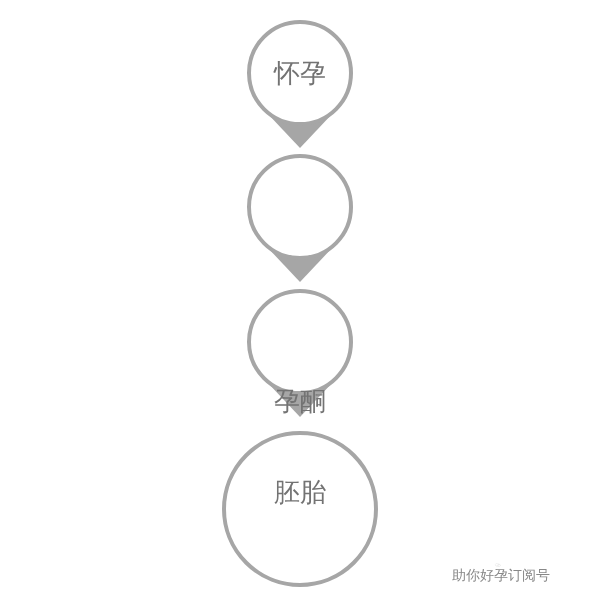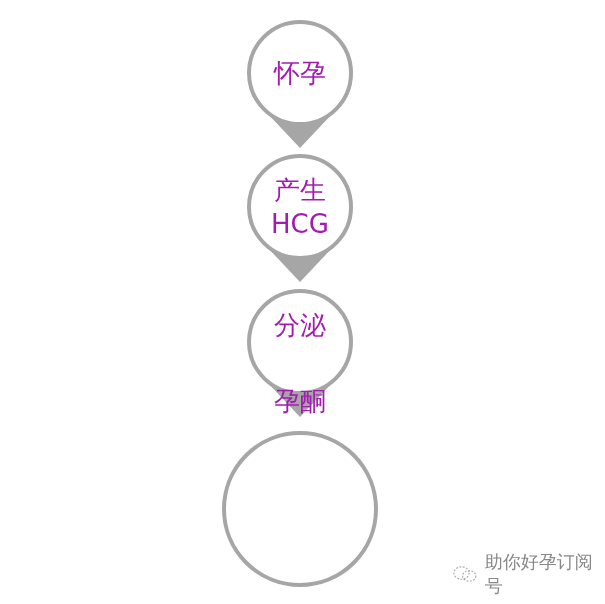--- a/index.html
+++ b/index.html
@@ -1,56 +1,54 @@
 <!DOCTYPE html>
 <html><head>
 <meta charset="utf-8">
 <style>
   html, body { margin:0; padding:0; }
   body { width:605px; height:604px; background:#ffffff; position:relative; overflow:hidden;
          font-family:"DejaVu Sans", sans-serif; }
   .pin { position:absolute; }
   .pin svg { position:absolute; left:0; top:0; }
-  .label { position:absolute; left:0; width:100%; text-align:center; color:#a21caf; font-size:26px; line-height:34px; }
-  .footer { position:absolute; left:452px; top:563px; height:22px; display:flex; align-items:center; color:#888; font-size:18px; }
+  .label { position:absolute; left:0; width:100%; text-align:center; color:#737373; font-size:26px; line-height:34px; }
+  .footer { position:absolute; left:452px; top:563px; height:22px; display:flex; align-items:center; color:#888; font-size:14px;flex-direction:column; }
   .footer .wx { width:28px; height:18px; margin-right:6px; }
 </style>
 </head>
 <body>
 
 <div class="pin" style="left:245px;top:18px;width:110px;height:130px;">
   <svg width="110" height="130">
     <polygon points="22,95 88,95 55,130" fill="#a6a6a6"></polygon>
     <circle cx="55" cy="55" r="51" fill="#fff" stroke="#a6a6a6" stroke-width="4"></circle>
   </svg>
   <div class="label" style="top:38px;">怀孕</div>
 </div>
 
 <div class="pin" style="left:245px;top:152px;width:110px;height:130px;">
   <svg width="110" height="130">
     <polygon points="22,95 88,95 55,130" fill="#a6a6a6"></polygon>
     <circle cx="55" cy="55" r="51" fill="#fff" stroke="#a6a6a6" stroke-width="4"></circle>
   </svg>
-  <div class="label" style="top:21px;">产生</div>
-  <div class="label" style="top:55px;">HCG</div>
 </div>
 
 <div class="pin" style="left:245px;top:287px;width:110px;height:130px;">
   <svg width="110" height="130">
     <polygon points="22,95 88,95 55,130" fill="#a6a6a6"></polygon>
     <circle cx="55" cy="55" r="51" fill="#fff" stroke="#a6a6a6" stroke-width="4"></circle>
   </svg>
-  <div class="label" style="top:21px;">分泌</div>
   <div class="label" style="top:55px;margin-top:42px;">孕酮</div>
 </div>
 
 <div class="pin" style="left:220px;top:431px;width:160px;height:160px;">
   <svg width="160" height="160">
     <circle cx="80" cy="78" r="76" fill="#fff" stroke="#a6a6a6" stroke-width="4"></circle>
   </svg>
+  <div class="label" style="top:44px;">胚胎</div>
 </div>
 
 <div class="footer">
   <svg class="wx" viewBox="0 0 28 18">
     <ellipse cx="10" cy="8" rx="8" ry="6.5" fill="none" stroke="#aaa" stroke-width="1.2" stroke-dasharray="2,1.5"></ellipse>
     <ellipse cx="18" cy="11" rx="7" ry="5.5" fill="none" stroke="#aaa" stroke-width="1.2" stroke-dasharray="2,1.5"></ellipse>
   </svg>
   <span>助你好孕订阅号</span>
 </div>
 

